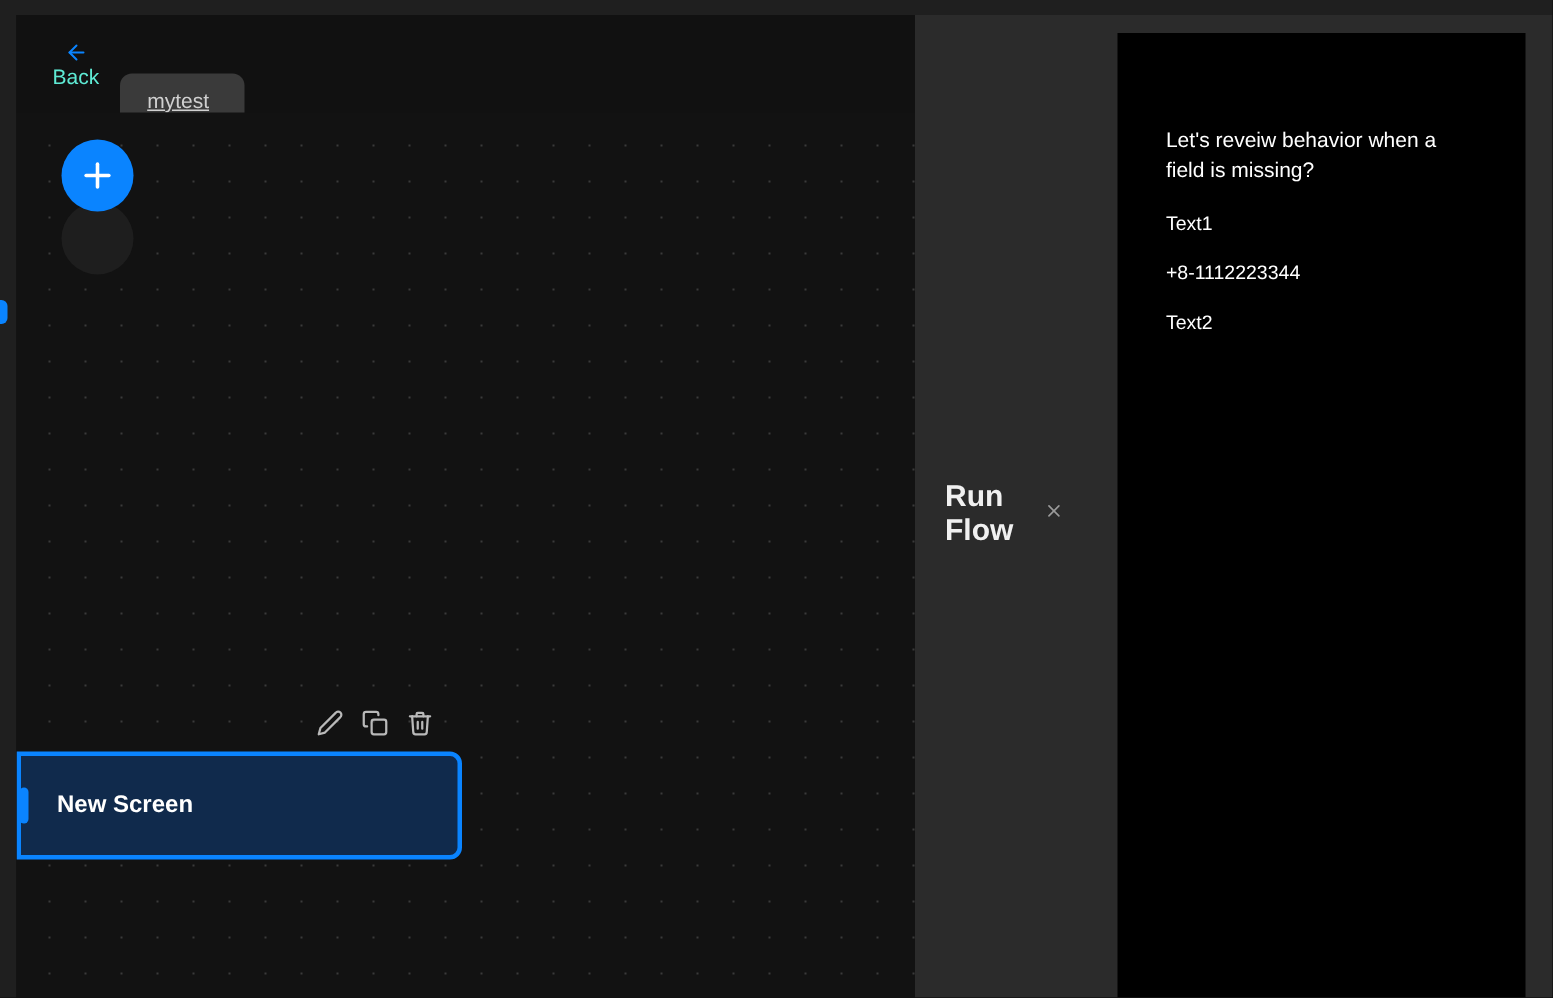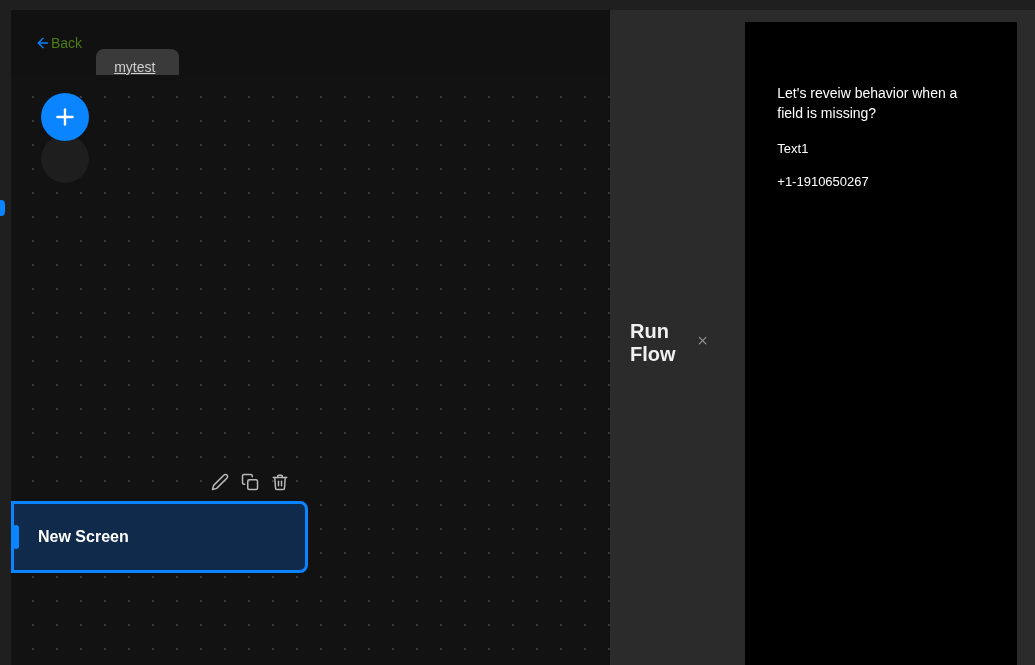--- a/index.html
+++ b/index.html
@@ -54,25 +54,26 @@
       align-items: center;
       padding-left: 24px;
       gap: 0;
       background: #111111;
       position: relative;
     }
     .back-link {
       display: flex;
       align-items: center;
       gap: 0;
-      color: #4d7c0f;
+      color: #5eead4;
       font-size: 14px;
       font-weight: 500;
       cursor: pointer;
       margin-right: 8px;
+      flex-direction: column;
     }
     .back-arrow-svg {
       width: 16px;
       height: 16px;
     }
     .tab {
       background: #3a3a3a;
       color: #d0d0d0;
       font-size: 14px;
       padding: 10px 24px 10px 18px;
@@ -269,18 +270,19 @@
         <div class="panel-close">
           <svg viewBox="0 0 24 24" fill="none" stroke="currentColor" stroke-width="2" stroke-linecap="round">
             <line x1="18" y1="6" x2="6" y2="18"></line>
             <line x1="6" y1="6" x2="18" y2="18"></line>
           </svg>
         </div>
       </div>
       <div class="preview-box">
         <div class="preview-heading">Let's reveiw behavior when a field is missing?</div>
         <div class="preview-text">Text1</div>
-        <div class="preview-text">+1-1910650267</div>
+        <div class="preview-text">+8-1112223344</div>
+        <div class="preview-text">Text2</div>
       </div>
     </div>
 
   </div>
 </div>
 
 </body></html>

